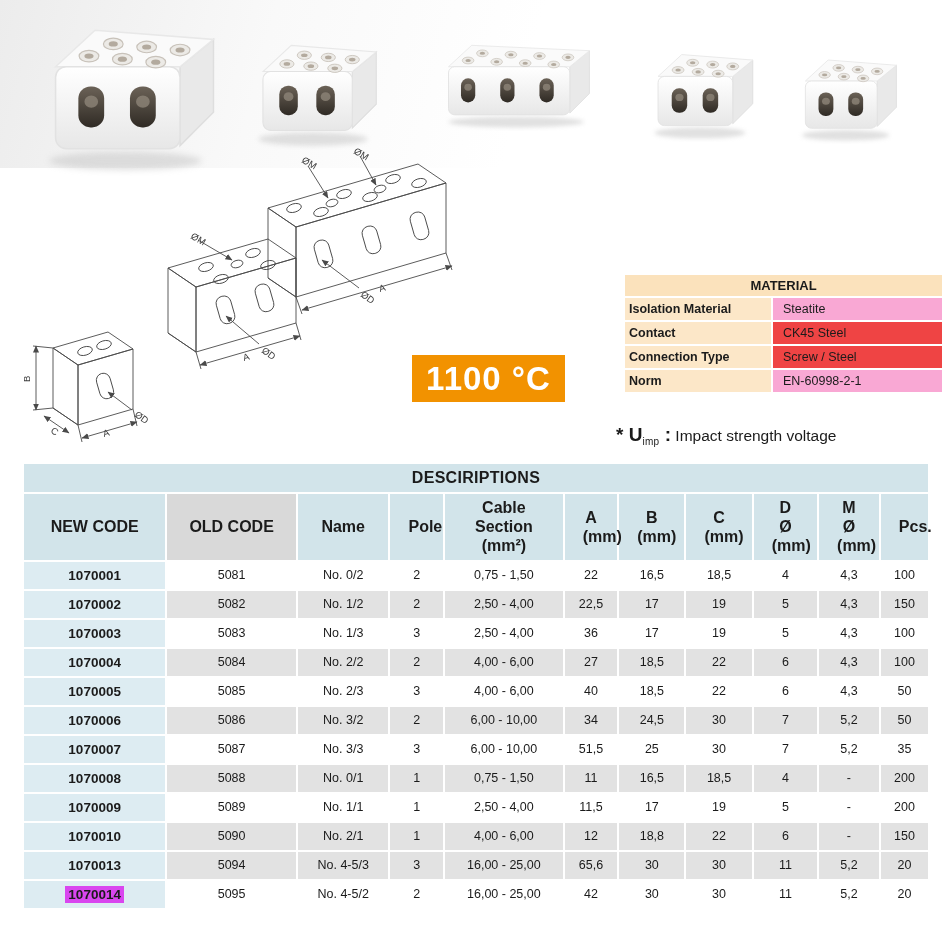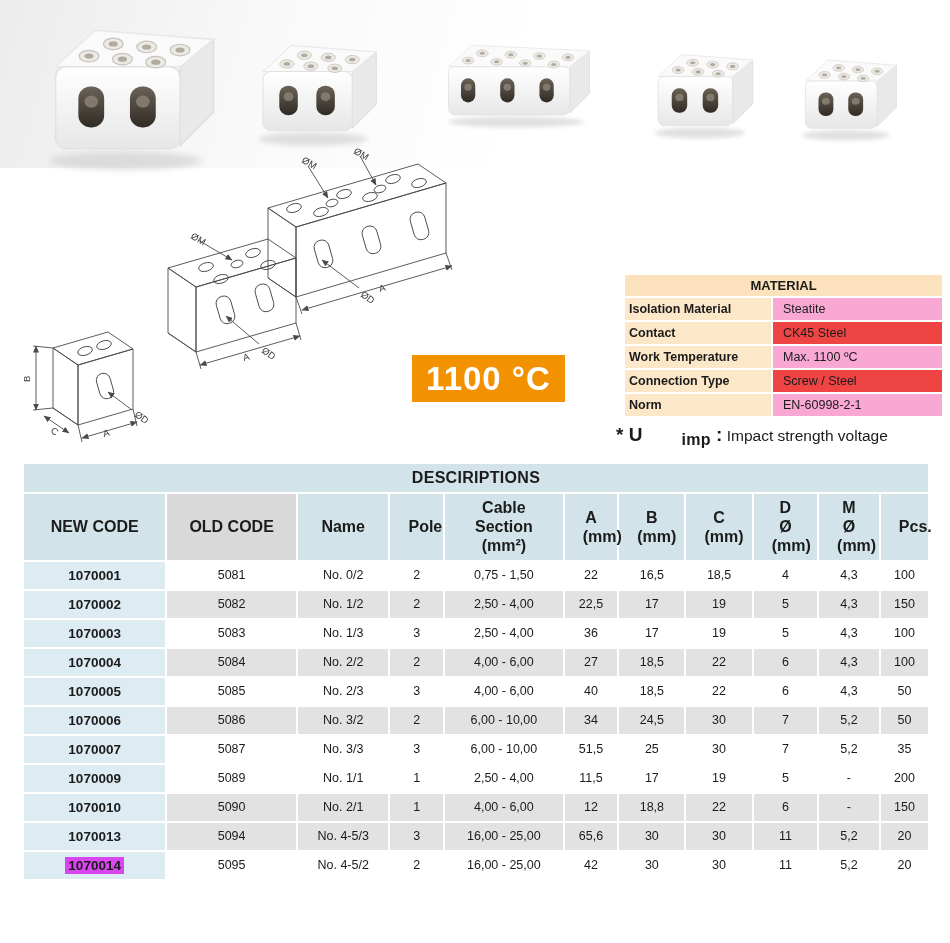--- a/index.html
+++ b/index.html
@@ -25,21 +25,21 @@
   .m-title{background:#fbe2bc;font-weight:bold;font-size:13px;text-align:center;
            height:21px;line-height:21px;margin-bottom:2px;}
   .m-row{display:flex;margin-bottom:2px;height:22px;line-height:22px;font-size:12.5px;}
   .m-label{width:146px;background:#fce7c8;font-weight:bold;padding-left:4px;box-sizing:border-box;}
   .m-value{flex:1;margin-left:2px;padding-left:10px;box-sizing:border-box;background:#f9a8d4;}
   .m-value.alt{background:#ef4444;}
 
   
   .uimp{position:absolute;left:616px;top:424px;width:330px;font-size:15.5px;}
   .uimp .u1{font-weight:bold;font-size:19px;}
-  .uimp sub{font-weight:bold;font-size:16px;vertical-align:-4px;letter-spacing:.3px;margin-left:39px;}
+  .uimp sub{font-weight:normal;font-size:10px;vertical-align:-4px;letter-spacing:.3px;}
   .uimp .u2{font-size:15.5px;}
 
   
   table.desc{position:absolute;left:22px;top:462px;width:908px;border-collapse:separate;
              border-spacing:2px;table-layout:fixed;}
   table.desc col.c0{width:15.6%}  table.desc col.c1{width:14.2%}
   table.desc col.c2{width:10.0%}  table.desc col.c3{width:5.8%}
   table.desc col.c4{width:13.0%}  table.desc col.c5{width:5.8%}
   table.desc col.c6{width:7.2%}   table.desc col.c7{width:7.2%}
   table.desc col.c8{width:7.0%}   table.desc col.c9{width:6.6%}
@@ -250,24 +250,20 @@
     <div id="material-rows">
         <div class="m-row">
           <div class="m-label">Isolation Material</div>
           <div class="m-value">Steatite</div>
         </div>
         <div class="m-row">
           <div class="m-label">Contact</div>
           <div class="m-value alt">CK45 Steel</div>
         </div>
         <div class="m-row">
-          <div class="m-label">Work Temperature</div>
-          <div class="m-value">Max. 1100 ºC</div>
-        </div>
-        <div class="m-row">
           <div class="m-label">Connection Type</div>
           <div class="m-value alt">Screw / Steel</div>
         </div>
         <div class="m-row">
           <div class="m-label">Norm</div>
           <div class="m-value">EN-60998-2-1</div>
         </div>
       </div>
   </div>
 
@@ -420,20 +416,33 @@
           <td>No. 3/3</td>
           <td>3</td>
           <td>6,00 - 10,00</td>
           <td>51,5</td>
           <td>25</td>
           <td>30</td>
           <td>7</td>
           <td>5,2</td>
           <td>35</td>
         </tr>
+        <tr class="even">
+          <td class="newcode">1070008</td>
+          <td>5088</td>
+          <td>No. 0/1</td>
+          <td>1</td>
+          <td>0,75 - 1,50</td>
+          <td>11</td>
+          <td>16,5</td>
+          <td>18,5</td>
+          <td>4</td>
+          <td>-</td>
+          <td>200</td>
+        </tr>
         <tr class="odd">
           <td class="newcode">1070009</td>
           <td>5089</td>
           <td>No. 1/1</td>
           <td>1</td>
           <td>2,50 - 4,00</td>
           <td>11,5</td>
           <td>17</td>
           <td>19</td>
           <td>5</td>

